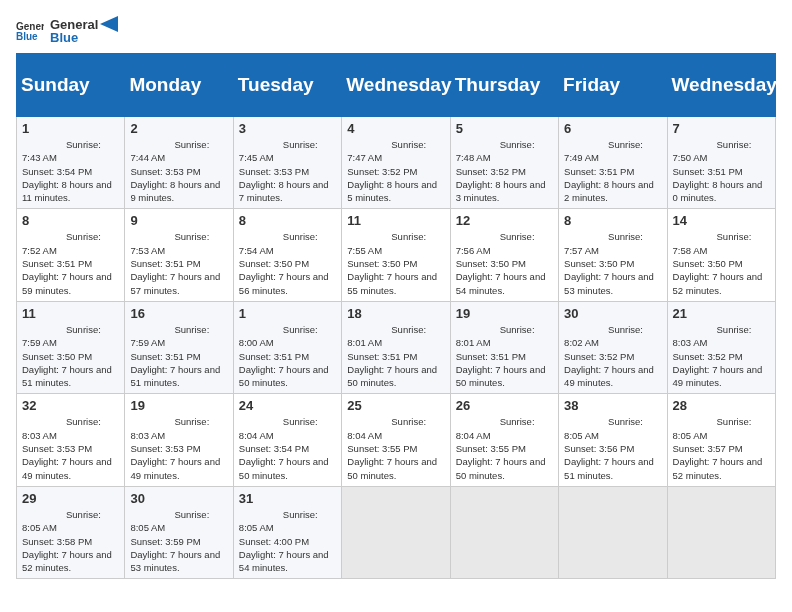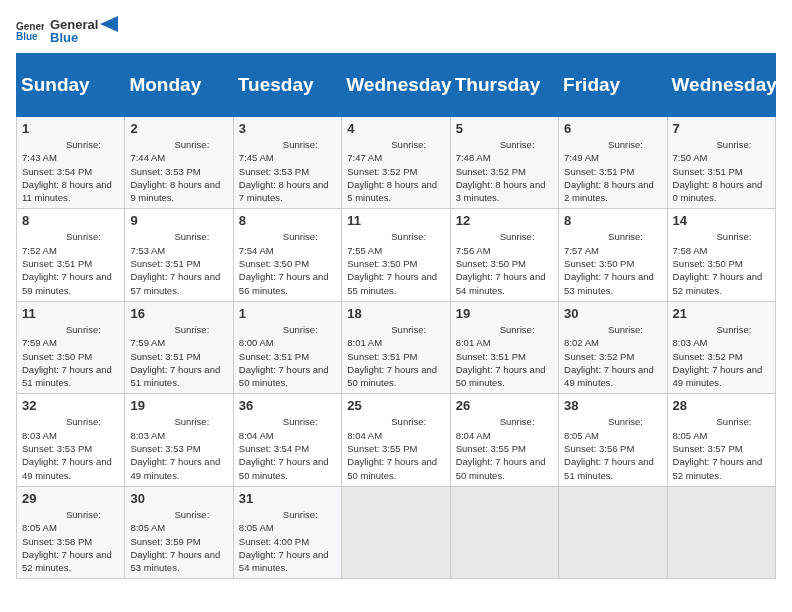--- a/index.html
+++ b/index.html
@@ -139,21 +139,21 @@
         <td><span class="day-num">16</span><span class="day-detail">Sunrise: 7:59 AM<br>Sunset: 3:51 PM<br>Daylight: 7 hours and 51 minutes.</span></td>
         <td><span class="day-num">1</span><span class="day-detail">Sunrise: 8:00 AM<br>Sunset: 3:51 PM<br>Daylight: 7 hours and 50 minutes.</span></td>
         <td><span class="day-num">18</span><span class="day-detail">Sunrise: 8:01 AM<br>Sunset: 3:51 PM<br>Daylight: 7 hours and 50 minutes.</span></td>
         <td><span class="day-num">19</span><span class="day-detail">Sunrise: 8:01 AM<br>Sunset: 3:51 PM<br>Daylight: 7 hours and 50 minutes.</span></td>
         <td><span class="day-num">30</span><span class="day-detail">Sunrise: 8:02 AM<br>Sunset: 3:52 PM<br>Daylight: 7 hours and 49 minutes.</span></td>
         <td><span class="day-num">21</span><span class="day-detail">Sunrise: 8:03 AM<br>Sunset: 3:52 PM<br>Daylight: 7 hours and 49 minutes.</span></td>
       </tr>
       <tr>
         <td><span class="day-num">32</span><span class="day-detail">Sunrise: 8:03 AM<br>Sunset: 3:53 PM<br>Daylight: 7 hours and 49 minutes.</span></td>
         <td><span class="day-num">19</span><span class="day-detail">Sunrise: 8:03 AM<br>Sunset: 3:53 PM<br>Daylight: 7 hours and 49 minutes.</span></td>
-        <td><span class="day-num">36</span><span class="day-detail">Sunrise: 8:04 AM<br>Sunset: 3:54 PM<br>Daylight: 7 hours and 50 minutes.</span></td>
+        <td><span class="day-num">24</span><span class="day-detail">Sunrise: 8:04 AM<br>Sunset: 3:54 PM<br>Daylight: 7 hours and 50 minutes.</span></td>
         <td><span class="day-num">25</span><span class="day-detail">Sunrise: 8:04 AM<br>Sunset: 3:55 PM<br>Daylight: 7 hours and 50 minutes.</span></td>
         <td><span class="day-num">26</span><span class="day-detail">Sunrise: 8:04 AM<br>Sunset: 3:55 PM<br>Daylight: 7 hours and 50 minutes.</span></td>
         <td><span class="day-num">38</span><span class="day-detail">Sunrise: 8:05 AM<br>Sunset: 3:56 PM<br>Daylight: 7 hours and 51 minutes.</span></td>
         <td><span class="day-num">28</span><span class="day-detail">Sunrise: 8:05 AM<br>Sunset: 3:57 PM<br>Daylight: 7 hours and 52 minutes.</span></td>
       </tr>
       <tr>
         <td><span class="day-num">29</span><span class="day-detail">Sunrise: 8:05 AM<br>Sunset: 3:58 PM<br>Daylight: 7 hours and 52 minutes.</span></td>
         <td><span class="day-num">30</span><span class="day-detail">Sunrise: 8:05 AM<br>Sunset: 3:59 PM<br>Daylight: 7 hours and 53 minutes.</span></td>
         <td><span class="day-num">31</span><span class="day-detail">Sunrise: 8:05 AM<br>Sunset: 4:00 PM<br>Daylight: 7 hours and 54 minutes.</span></td>
         <td class="empty"></td>

